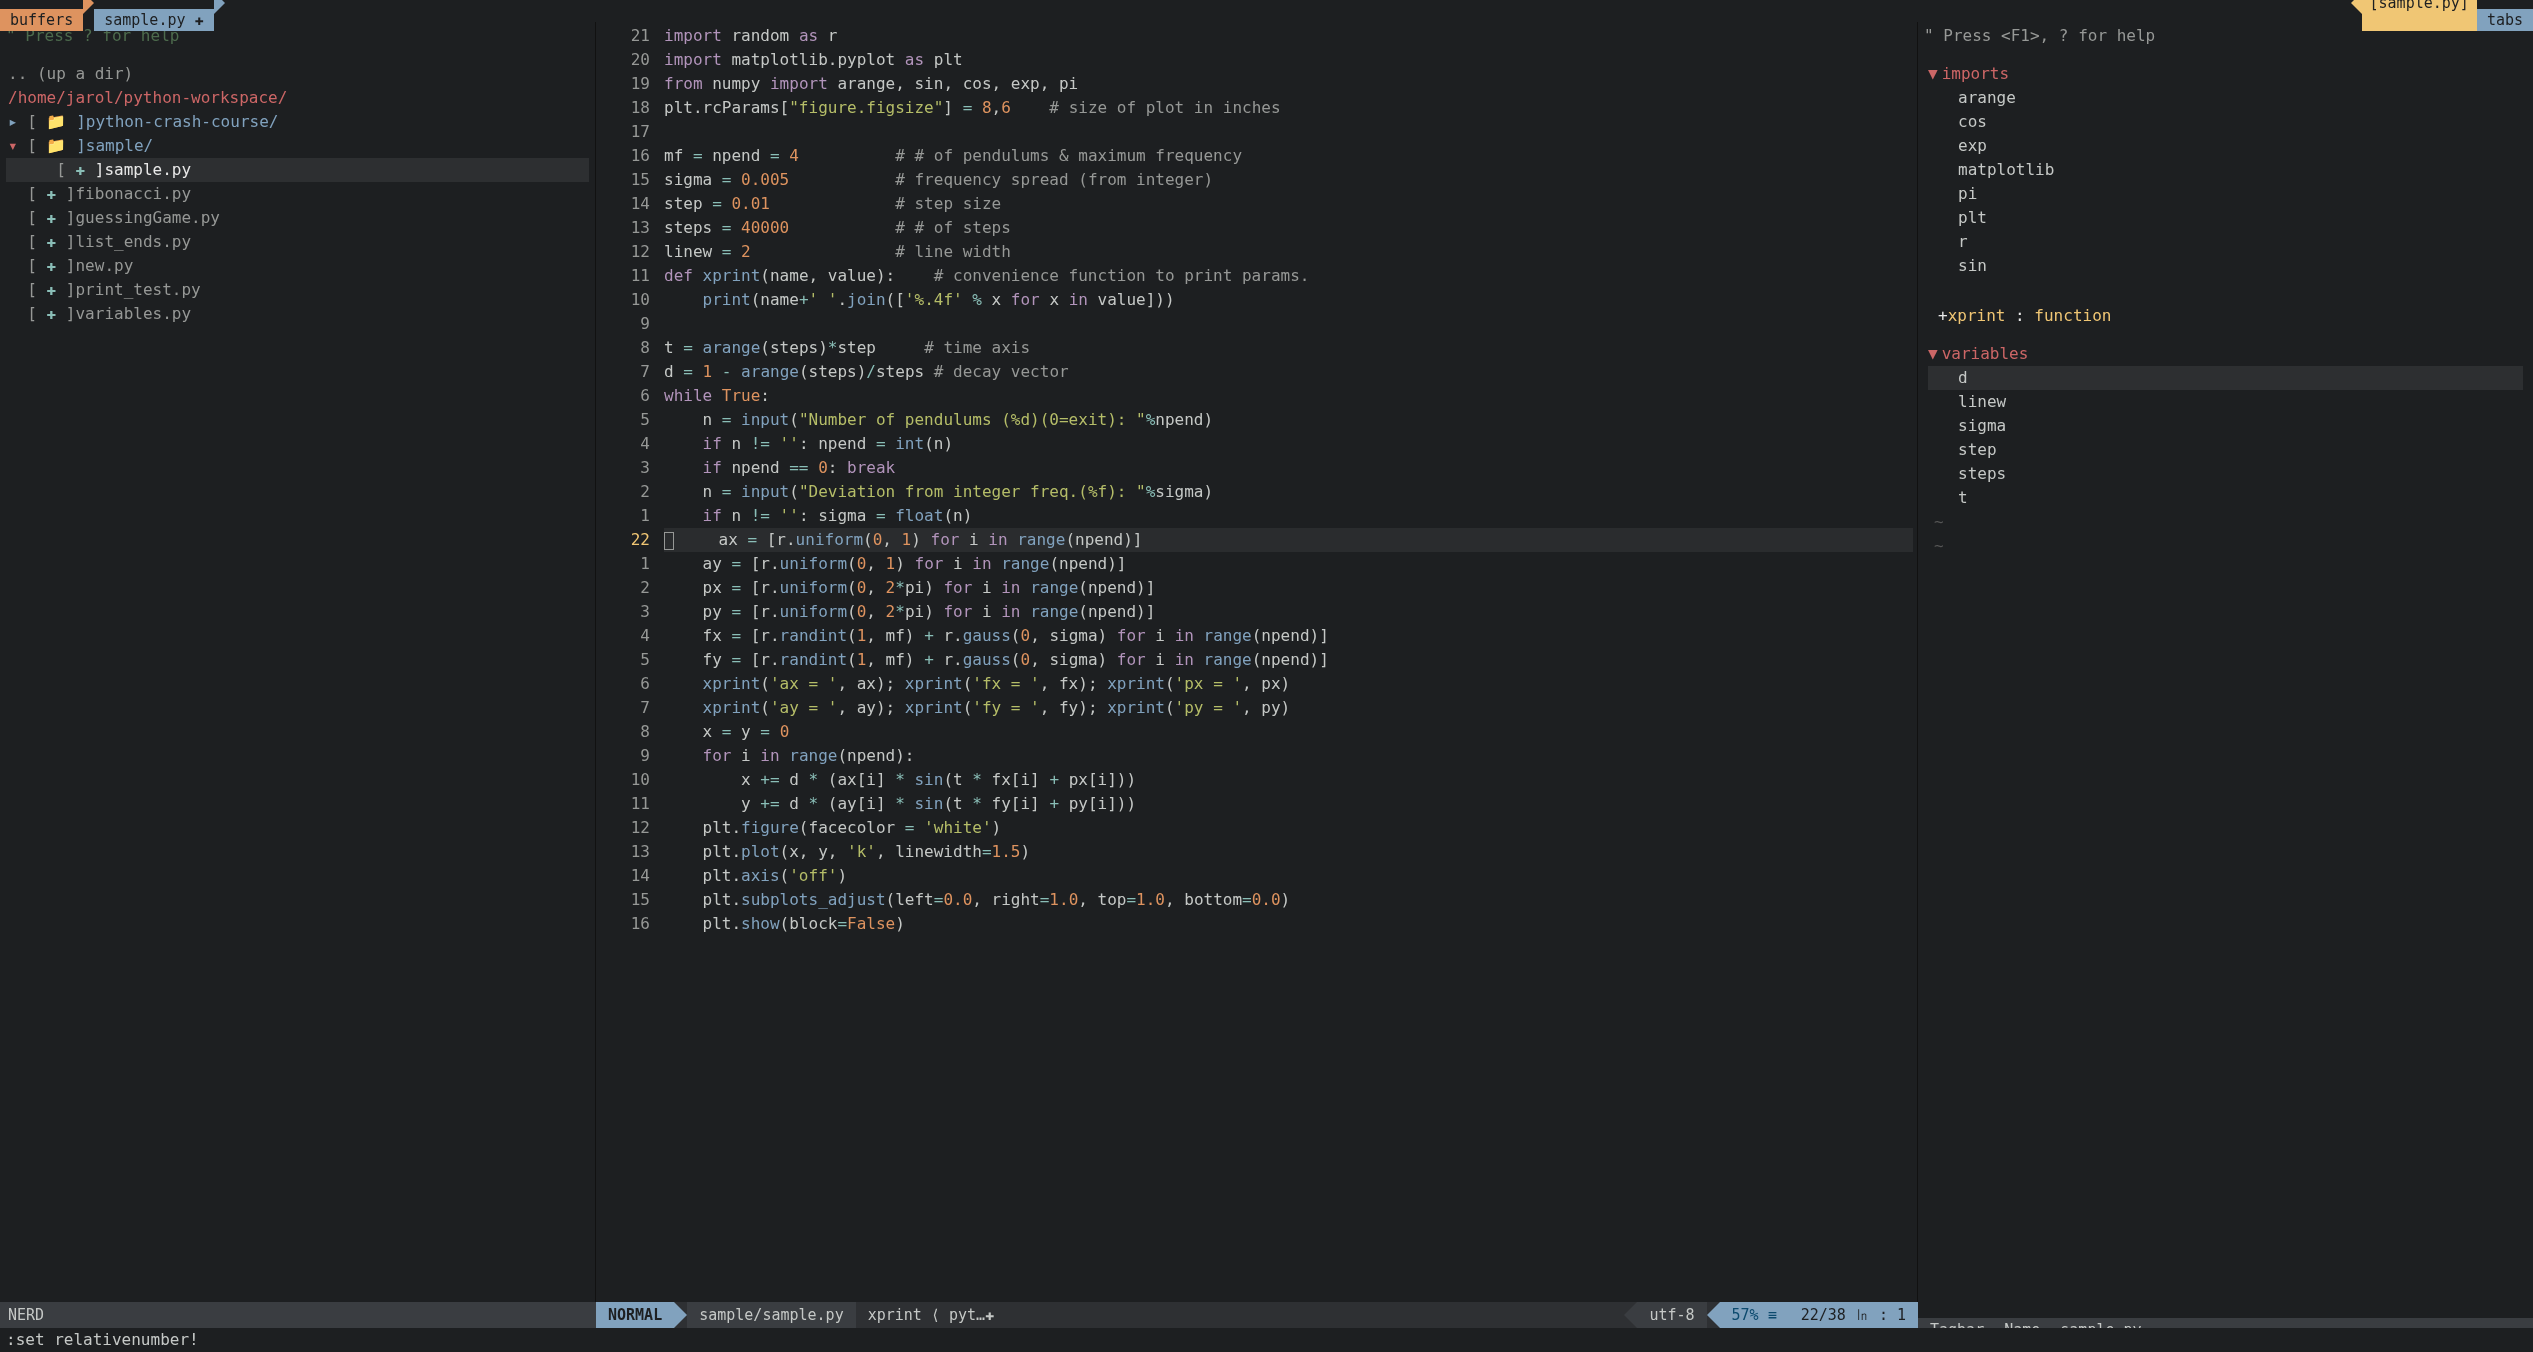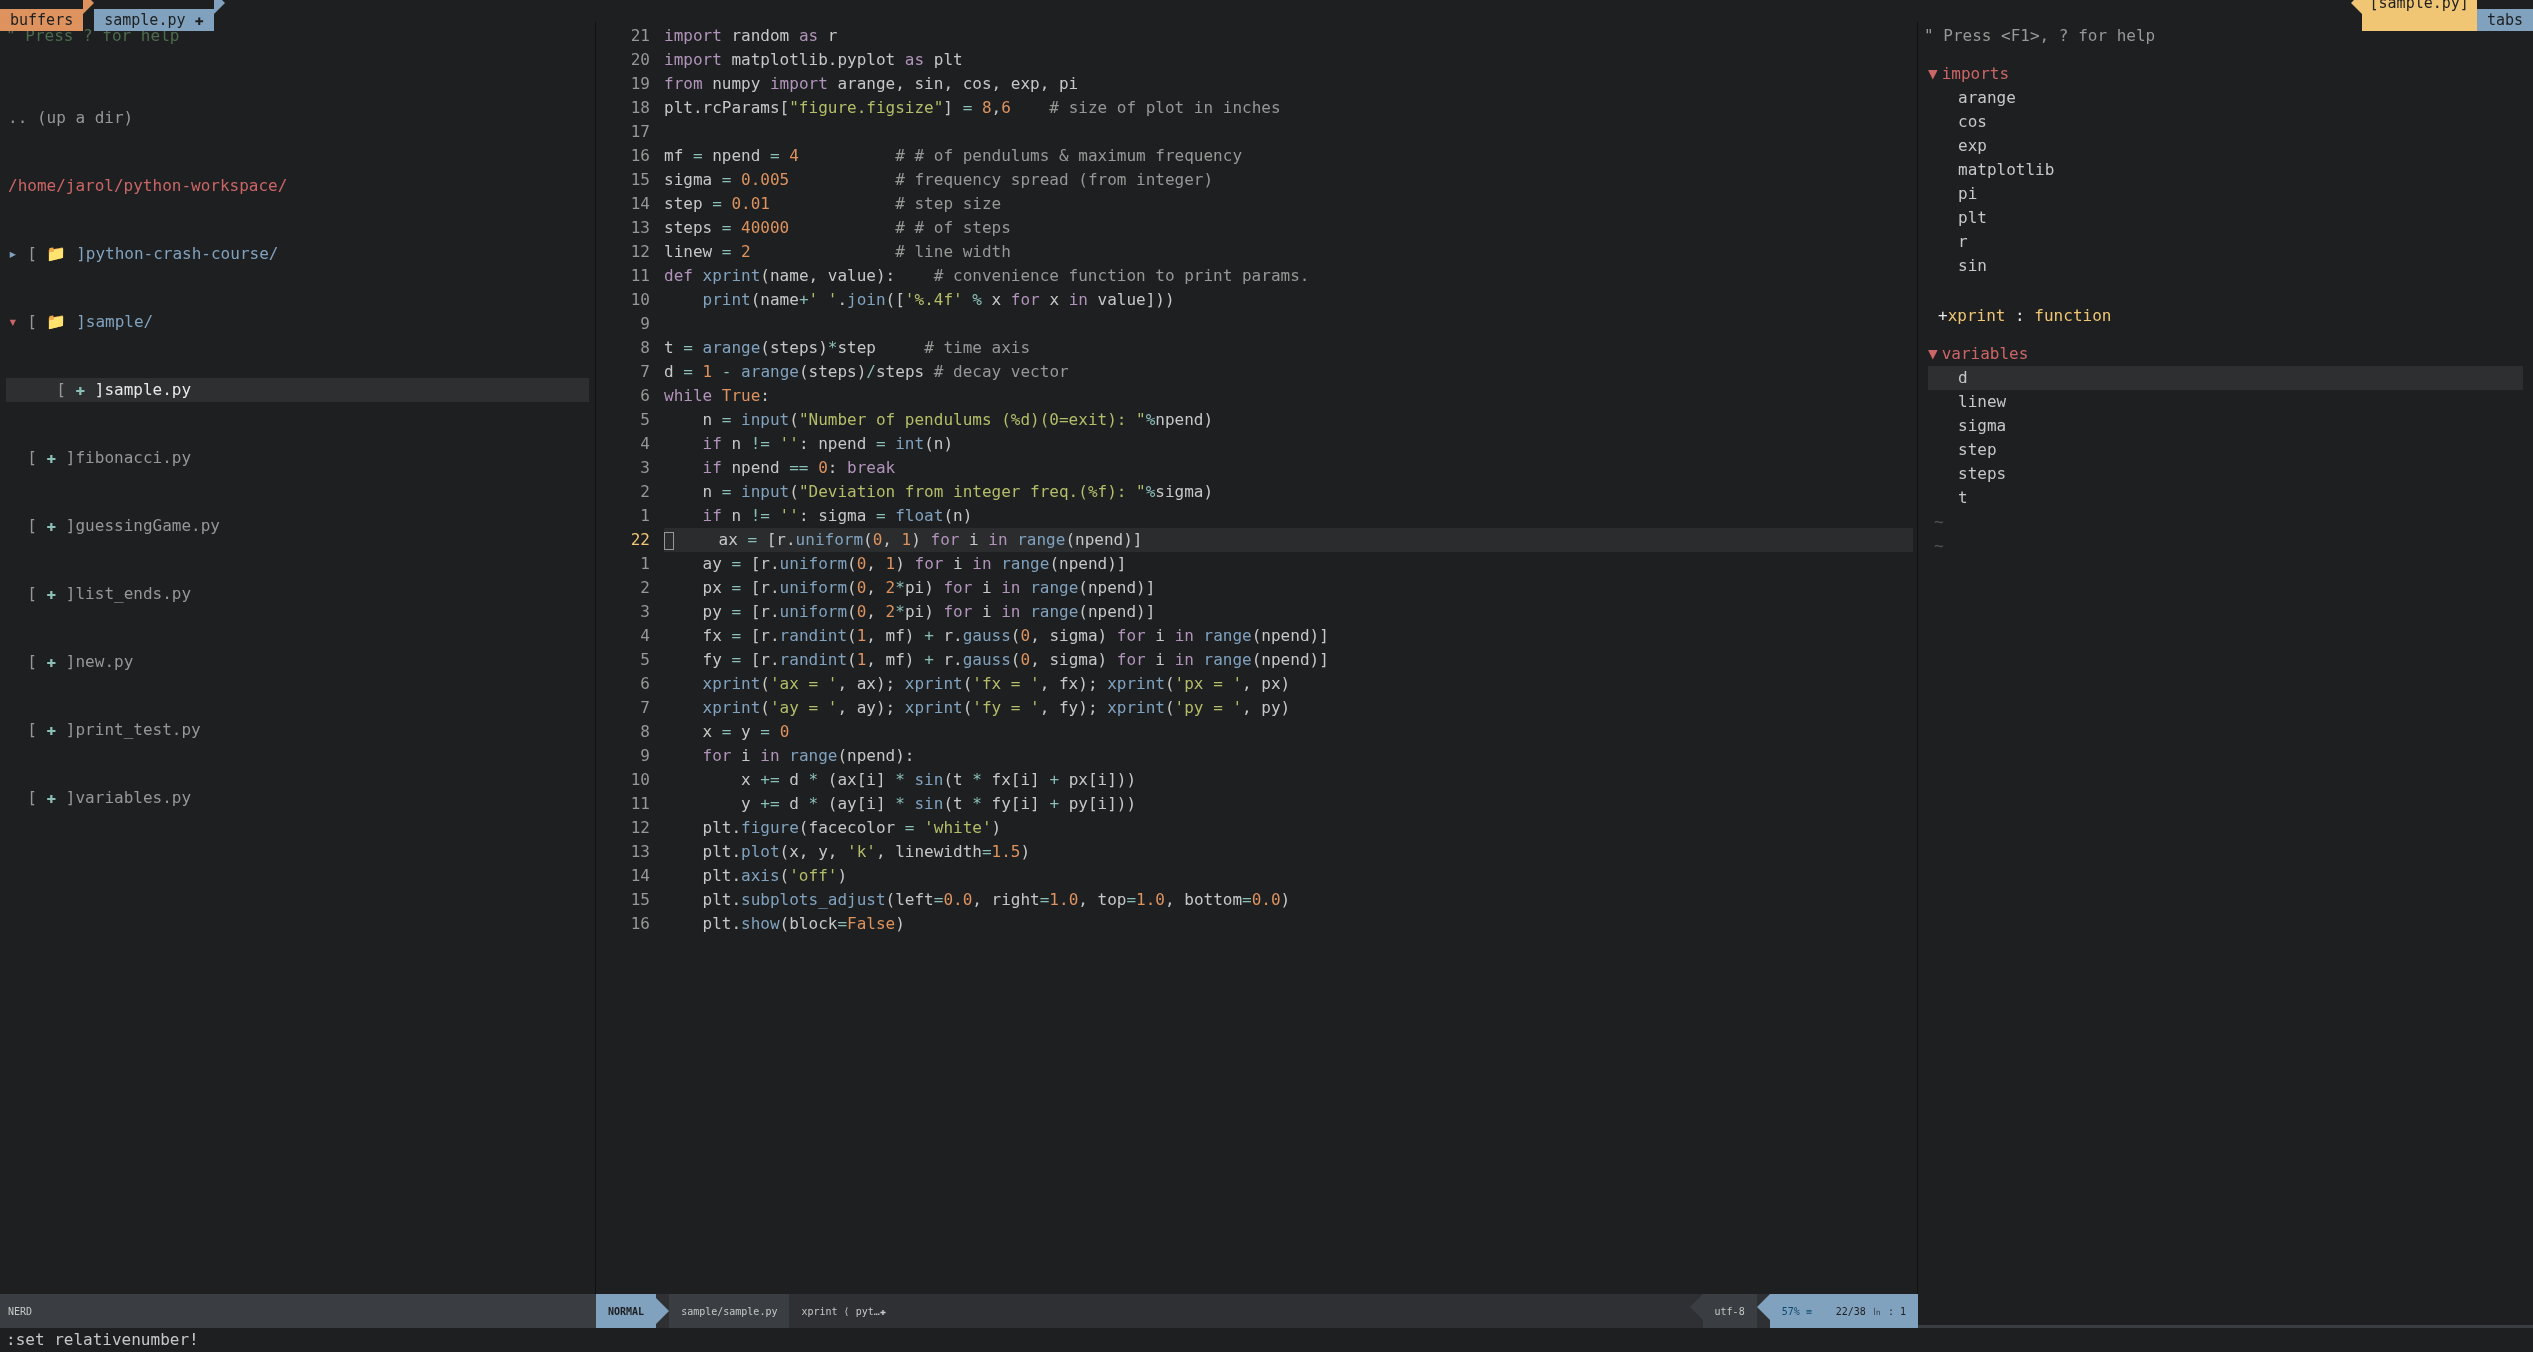--- a/index.html
+++ b/index.html
@@ -28,21 +28,21 @@
 
 .main { flex:1; display:flex; overflow:hidden; }
 .pane { display:flex; flex-direction:column; }
 .pane-left { width:596px; border-right:1px solid #111; }
 .pane-center { flex:1; border-right:1px solid #111; }
 .pane-right { width:615px; }
 
 .help { color:#4d6b4d; padding:2px 6px; }
 
 .tree { padding:2px 6px; }
-.tree-row { white-space:pre; cursor:default; padding:0 2px;margin-top:44px; }
+.tree-row { white-space:pre; cursor:default; padding:0 2px; }
 .tree-row.sel { background:#2d2f31; color:#e8e8e8; }
 .c-gray { color:#969896; }
 .c-blue { color:#81a2be; }
 .c-red  { color:#cc6666; }
 .c-cyan { color:#8abeb7; }
 .c-wht  { color:#e8e8e8; }
 .c-ylw  { color:#f0c674; }
 
 .editor { flex:1; overflow:hidden; display:flex; }
 .gutter { width:64px; text-align:right; color:#969896; padding:2px 10px 2px 2px; }
@@ -61,21 +61,21 @@
 
 .tagbar { padding:2px 10px; }
 .tag-head { color:#cc6666; }
 .tag-ar { color:#cc6666; margin-right:4px; }
 .tag-item { color:#c5c8c6; padding-left:30px; }
 .tag-item.sel { background:#2d2f31; }
 .tag-fn { color:#f0c674; padding-left:10px;margin-top:12px; }
 
 .tilde { color:#555; padding-left:6px; }
 
-.status { height:34px; display:flex; align-items:flex-start; font-size:10px; }
+.status { height:26px; display:flex; align-items:center; font-size:15px; }
 .status-left { width:596px; background:#3a3d41; color:#c5c8c6; padding:0 8px; height:100%; display:flex; align-items:center; }
 .status-center { flex:1; height:100%; display:flex; align-items:center; background:#2e3033; position:relative; }
 .status-right { width:615px; background:#3a3d41; color:#c5c8c6; padding:0 12px; height:100%; display:flex; align-items:center; gap:20px;margin-top:31px; }
 
 .seg { height:100%; display:flex; align-items:center; padding:0 12px; }
 .seg-mode { background:#81a2be; color:#1d1f21; font-weight:bold; }
 .seg-a-r { width:0; height:0; border-top:13px solid transparent; border-bottom:13px solid transparent; border-left:13px solid #81a2be; }
 .seg-path { background:#3a3d41; color:#c5c8c6; }
 .seg-tag { color:#c5c8c6; }
 .right-group { margin-left:auto; display:flex; height:100%; }

